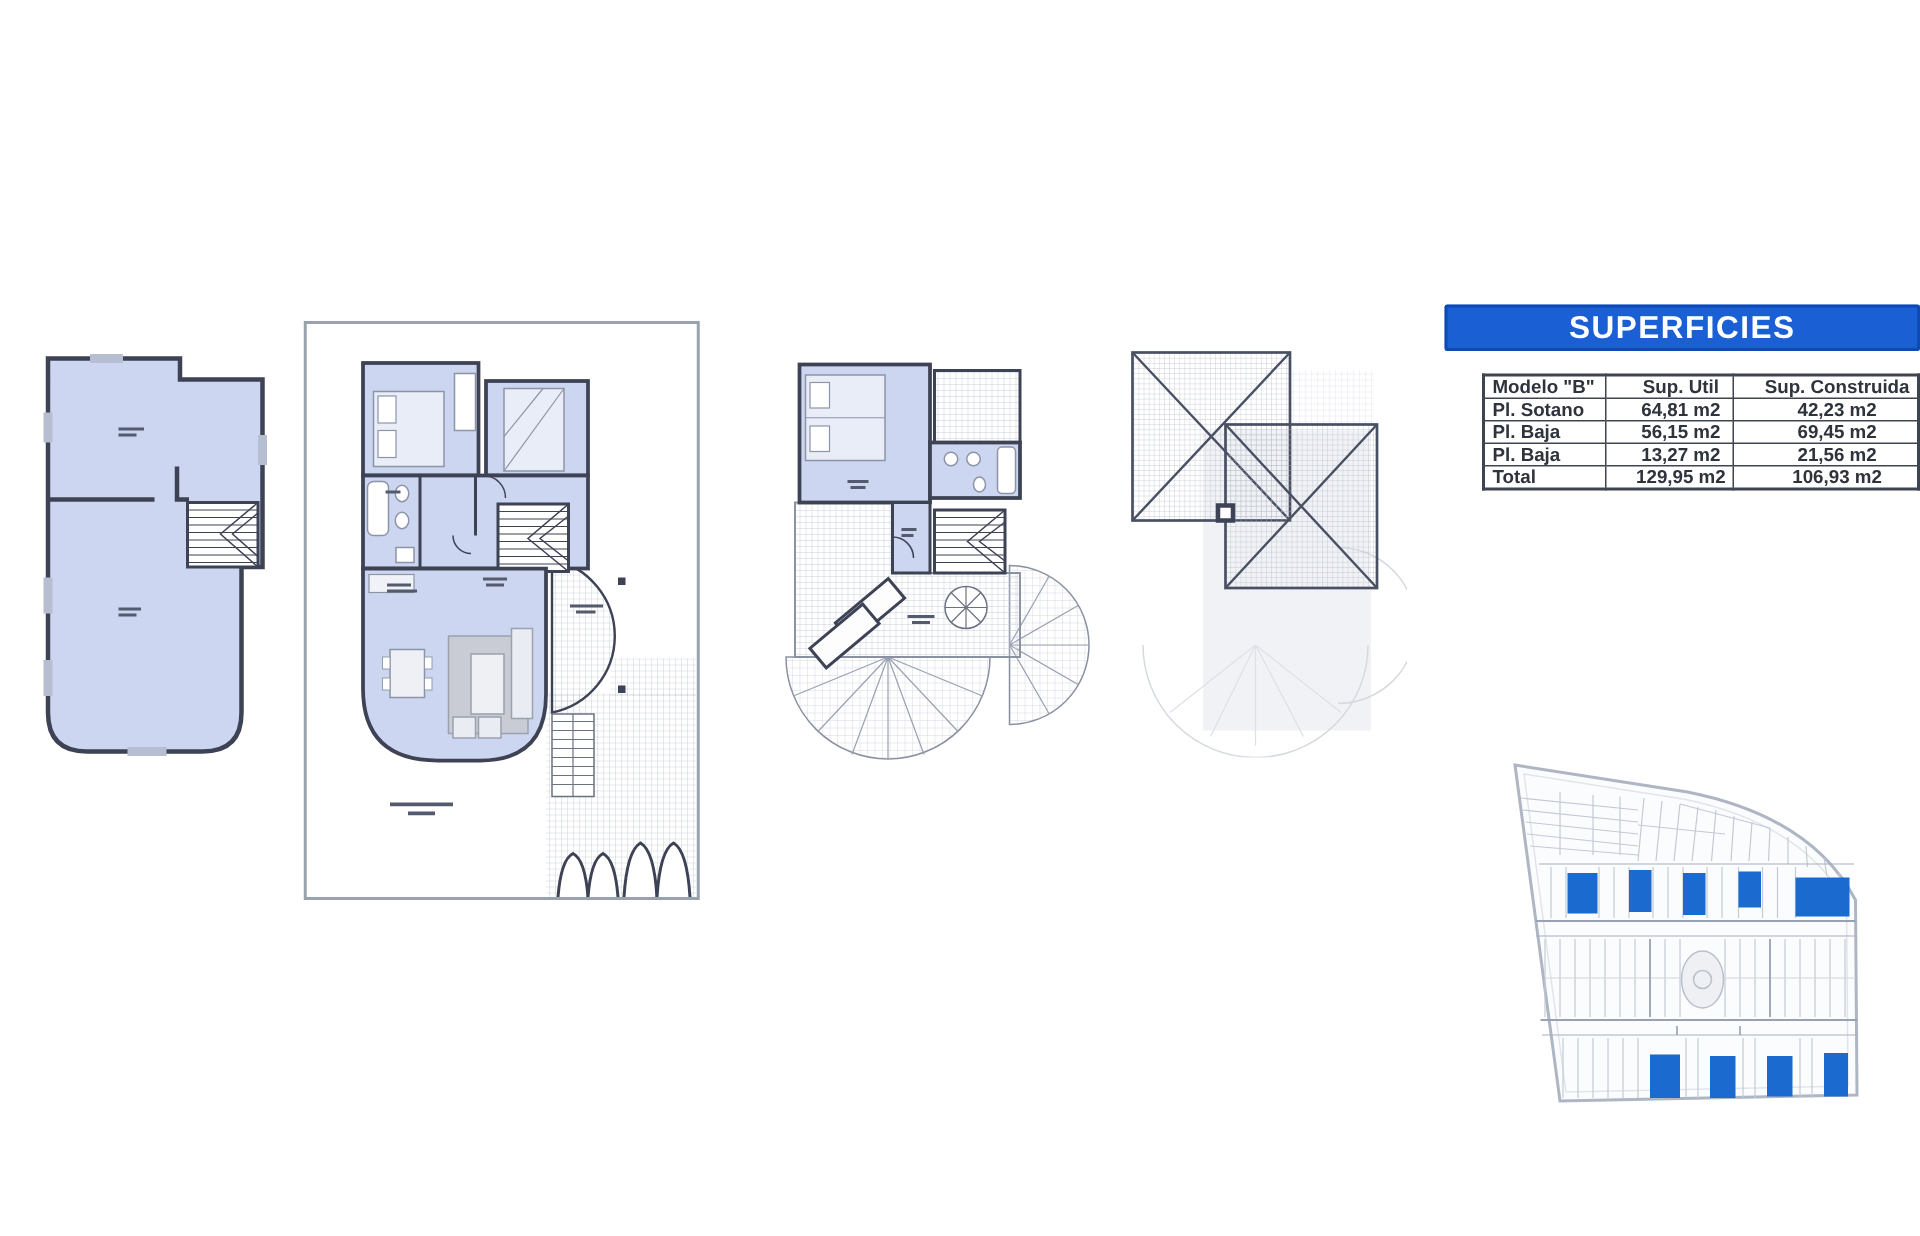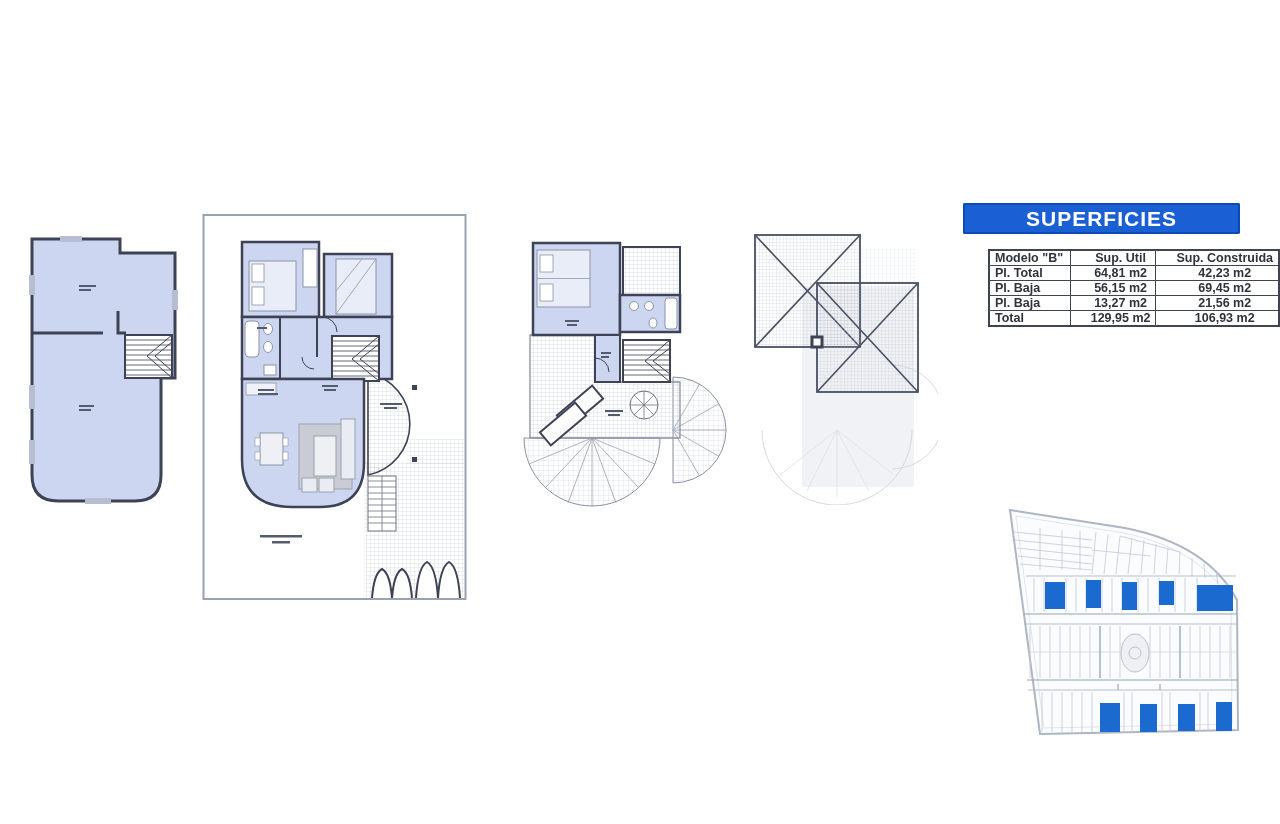--- a/index.html
+++ b/index.html
@@ -1,20 +1,20 @@
 <!DOCTYPE html>
 <html><head>
 <meta charset="utf-8">
 <style>
   html,body{margin:0;padding:0;background:#fff;}
   body{width:1280px;height:824px;font-family:"Liberation Sans",sans-serif;overflow:hidden;}
   .stage{position:relative;width:1280px;height:824px;background:#ffffff;}
   .abs{position:absolute;}
   .banner{
-    position:absolute;width:277px;height:31px;background:#1a5fd3;
+    position:absolute;width:317px;height:31px;background:#1a5fd3;
     box-shadow:inset 0 0 0 2px #0e4ab2;border-radius:2px;
     display:flex;align-items:center;justify-content:center;
     color:#ffffff;font-weight:bold;font-size:21px;letter-spacing:1px;
   }
   table.sup{
     position:absolute;border-collapse:collapse;background:#fff;
     font-size:12.5px;font-weight:600;color:#2e333c;border:2px solid #3f4550;
   }
   table.sup td,table.sup th{
     border:1.5px solid #3f4550;height:14px;padding:0 5px;white-space:nowrap;
@@ -259,21 +259,21 @@
         <col style="width:76px">
         <col style="width:108px">
       </colgroup>
     <tbody>
         <tr>
       <th>Modelo "B"</th>
       <th class="c">Sup. Util</th>
       <th class="c">Sup. Construida</th>
     </tr>
     <tr>
-      <td>Pl. Total</td>
+      <td>Pl. Sotano</td>
       <td class="c">64,81 m2</td>
       <td class="c">42,23 m2</td>
     </tr>
     <tr>
       <td>Pl. Baja</td>
       <td class="c">56,15 m2</td>
       <td class="c">69,45 m2</td>
     </tr>
     <tr>
       <td>Pl. Baja</td>

